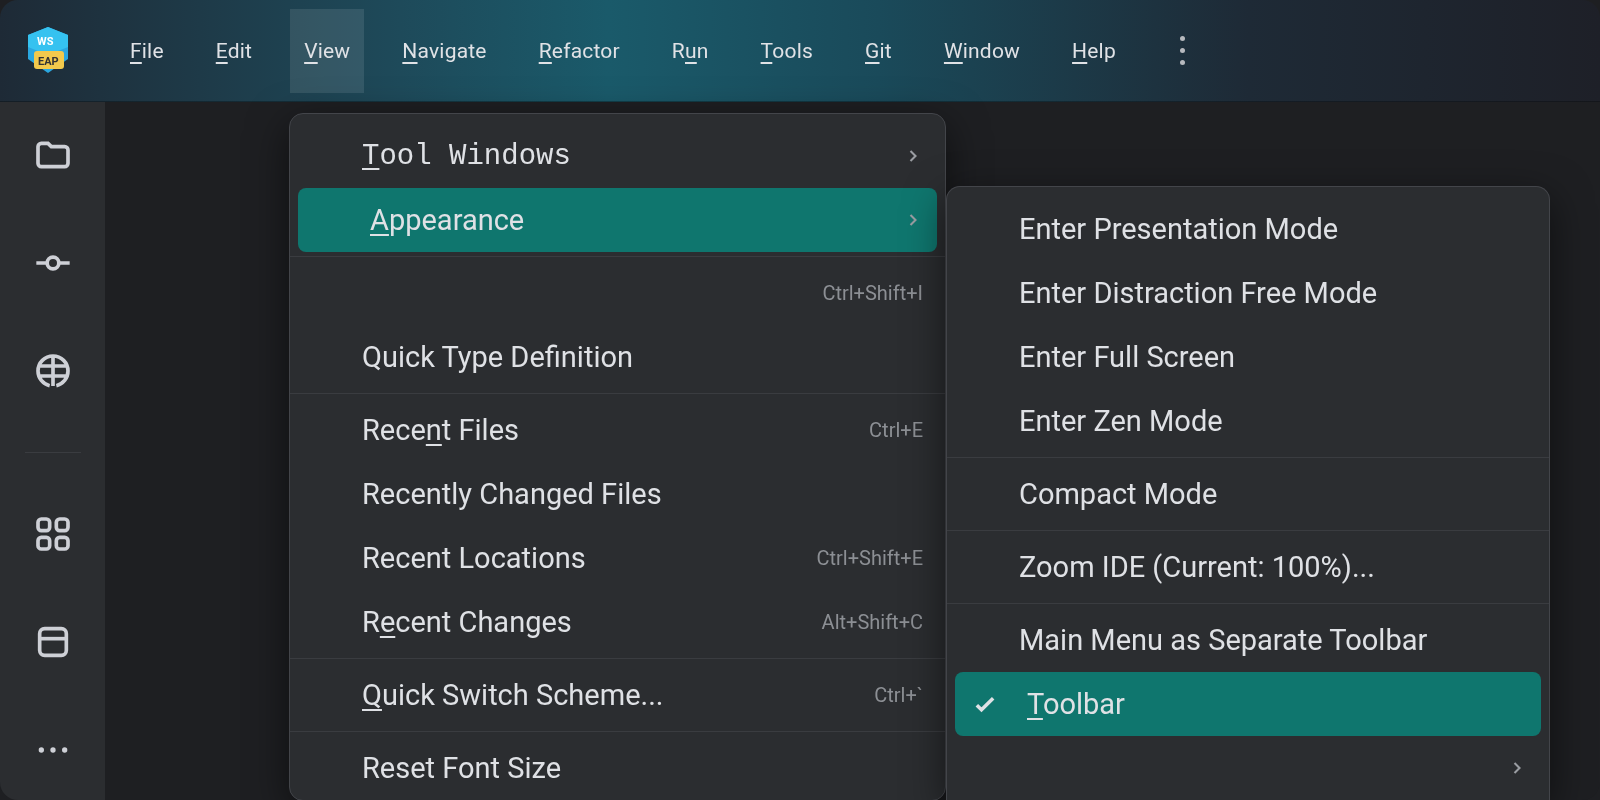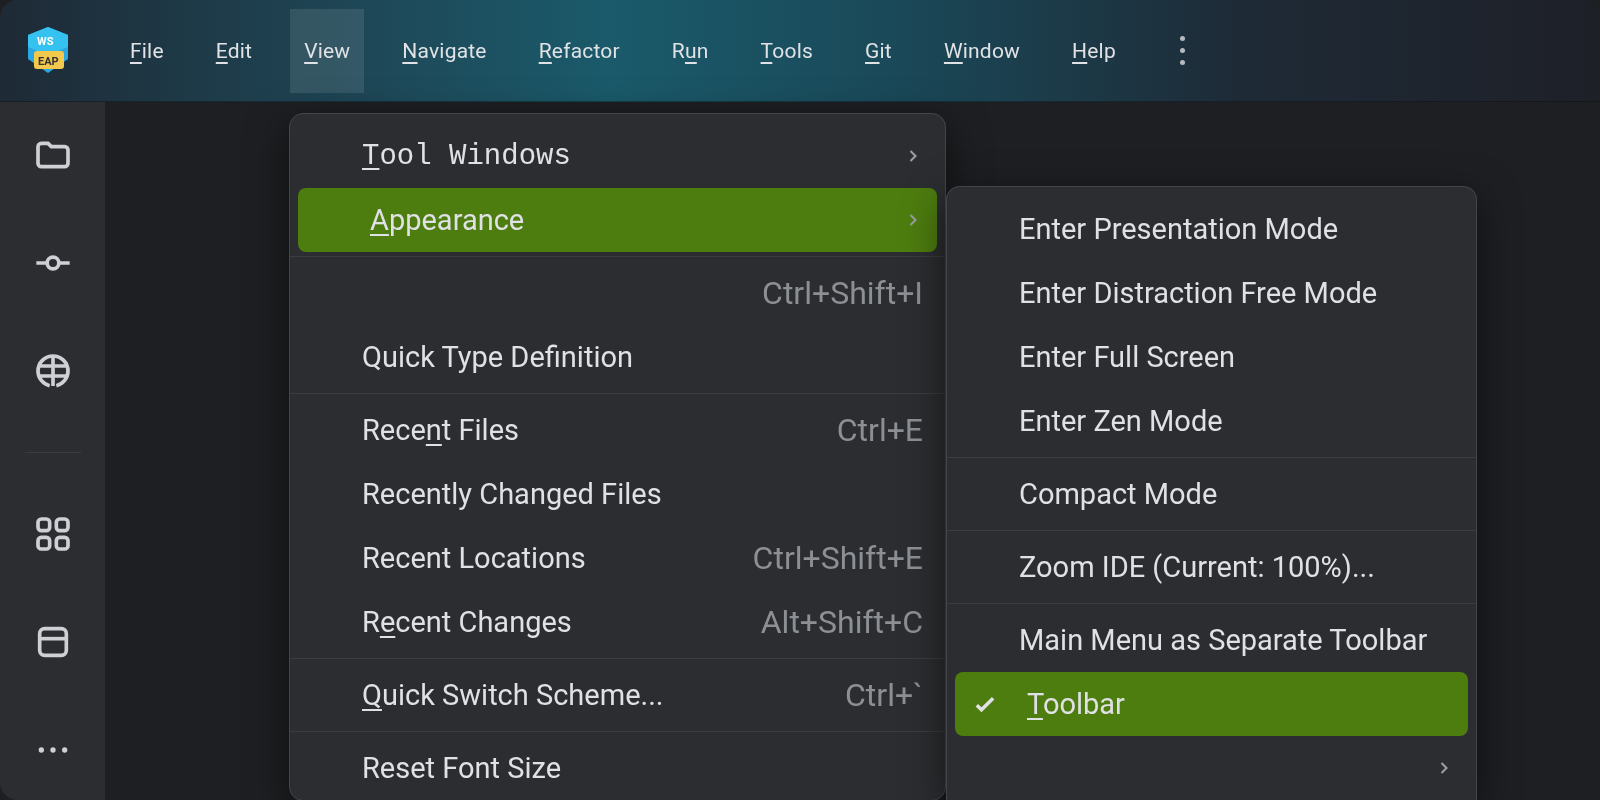--- a/index.html
+++ b/index.html
@@ -82,47 +82,47 @@
     border-radius:14px;
     box-shadow: 0 12px 40px rgba(0,0,0,0.55);
     overflow:hidden;
   }
   .dd-view {
     left: 289px; top:113px;
     width: 657px;
   }
   .dd-appearance {
     left: 946px; top:186px;
-    width: 531px;
+    width: 604px;
     border-bottom-left-radius:0;
     border-bottom-right-radius:0;
     border-bottom:none;
   }
   .dd-row {
     display:flex; align-items:center;
     height:64px;
     padding: 0 22px 0 72px;
     font-size:29px;
     color:#dfe1e5;
     position:relative;
     cursor:default;
   }
   .dd-row .mn { text-decoration: underline; text-underline-offset:4px; }
   .dd-row.highlight {
-    background:#4d7c0f;
+    background:#0f766e;
     border-radius:8px;
     margin: 0 8px;
     padding-right:14px;
   }
   .dd-row.highlight + .dd-sep,
   .dd-sep + .dd-row.highlight {  }
   .dd-row .shortcut {
     margin-left:auto;
     color:#8c8f94;
-    font-size:32px;
+    font-size:20px;
   }
   .dd-row .chevron {
     margin-left:auto;
     color:#9a9da2;
     display:flex;
   }
   .dd-row .chevron svg { width:20px; height:20px; stroke:#9a9da2; fill:none; stroke-width:2.5; }
   .dd-row .check {
     position:absolute;
     left:22px;

